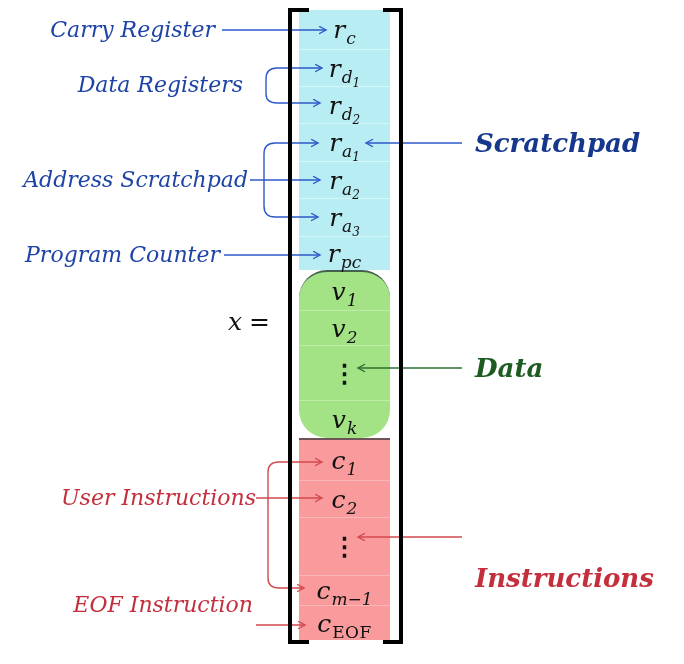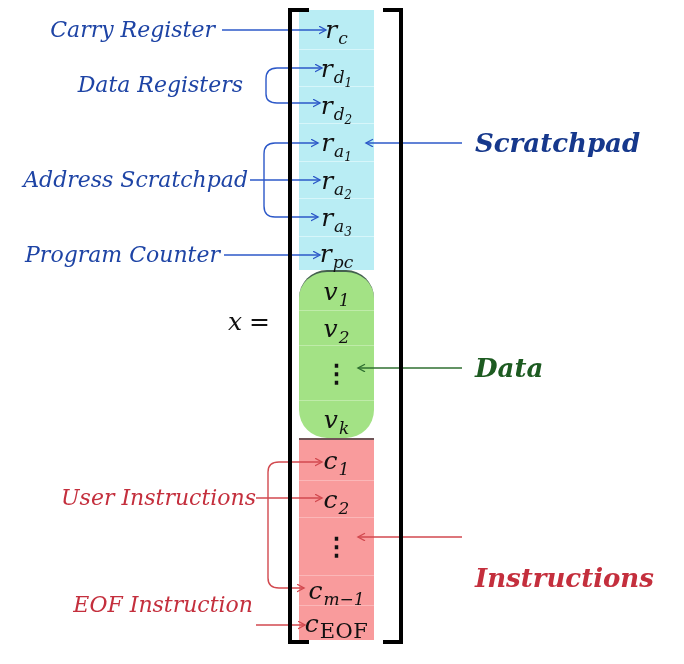--- a/index.html
+++ b/index.html
@@ -1,33 +1,33 @@
 <!DOCTYPE html>
 <html style="--bg: #ffffff; --scratchpad_fill: #b9edf4; --scratchpad_sep: #d7f6fa; --data_fill: #a3e285; --data_sep: #bfeba9; --data_border: #44604f; --instructions_fill: #f99b9c; --instructions_sep: #fbb7b8; --instructions_border: #705356; --blue_text: #1e44a5; --blue_bold: #16388c; --blue_arrow: #2c58c8; --green_text: #1d5b21; --green_arrow: #2f6f31; --red_text: #c42f3d; --red_arrow: #d2494f; --bracket: #000000; --math_text: #111111;"><head>
 <meta charset="utf-8">
 <style>
   html,body{margin:0;padding:0;background:#fff;}
   .canvas{position:relative;width:684px;height:664px;background:var(--bg,#fff);overflow:hidden;
           font-family:"DejaVu Serif","Liberation Serif",serif;}
   
-  .column{position:absolute;left:299px;top:10px;width:75px;}
+  .column{position:absolute;left:299px;top:10px;width:91px;}
   .section{width:100%;}
   .sec-scratchpad{background:var(--scratchpad_fill);}
   .sec-data{background:var(--data_fill);border-top:2px solid var(--data_border);border-radius:28px;}
   .sec-instructions{background:var(--instructions_fill);border-top:2px solid var(--instructions_border);}
   .cell{display:flex;align-items:center;justify-content:center;box-sizing:border-box;}
   .sec-scratchpad .cell + .cell{border-top:1.5px solid var(--scratchpad_sep);}
   .sec-data .cell + .cell{border-top:1.5px solid var(--data_sep);}
   .sec-instructions .cell + .cell{border-top:1.5px solid var(--instructions_sep);}
   
   .mlabel{color:var(--math_text);font-style:italic;line-height:1;white-space:nowrap;}
   .m-base{font-size:25px;}
   .m-sub{font-size:17px;position:relative;top:6px;margin-left:1px;}
   .m-sub-t{font-size:17px;}
-  .m-sub-t.upright{font-style:normal;font-size:21px;letter-spacing:.5px;}
+  .m-sub-t.upright{font-style:normal;font-size:17px;letter-spacing:.5px;}
   .m-subsub{font-size:12px;position:relative;top:4px;}
   .dots{color:var(--math_text);font-weight:700;font-size:25px;line-height:1;}
   
   .llabel{position:absolute;font-style:italic;font-size:22px;line-height:26px;white-space:nowrap;text-align:left;}
   .llabel.blue{color:var(--blue_text);}
   .llabel.red{color:var(--red_text);}
   .rlabel{position:absolute;left:475px;font-style:italic;font-weight:700;font-size:26px;line-height:30px;white-space:nowrap;}
   .rlabel.blue{color:var(--blue_bold);}
   .rlabel.green{color:var(--green_text);}
   .rlabel.red{color:var(--red_text);margin-top:41px;}

